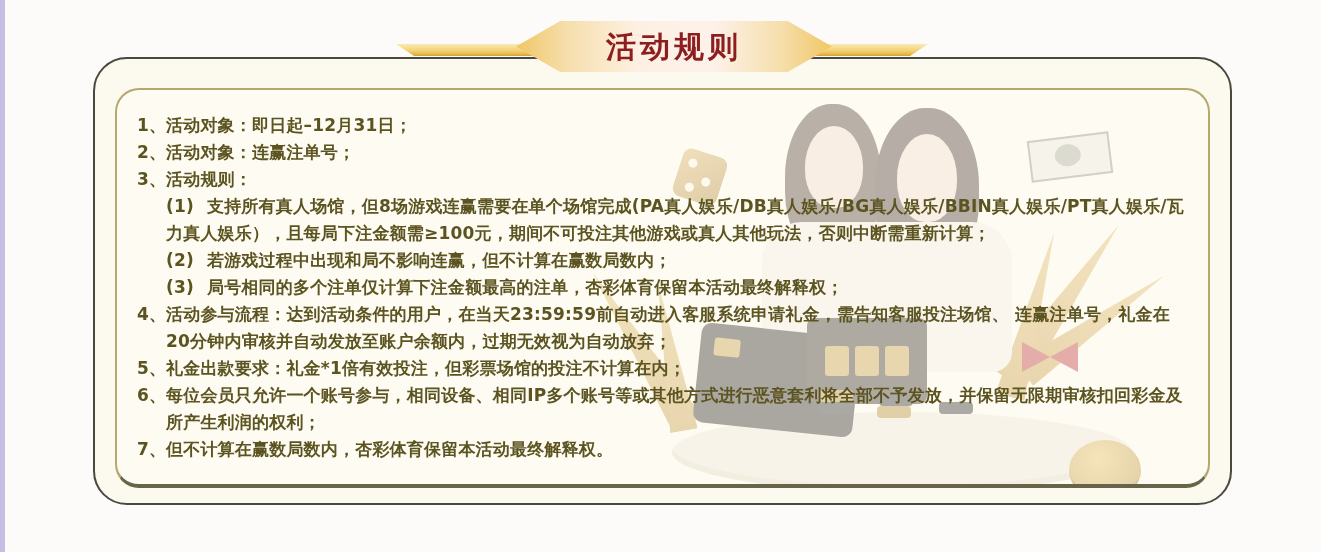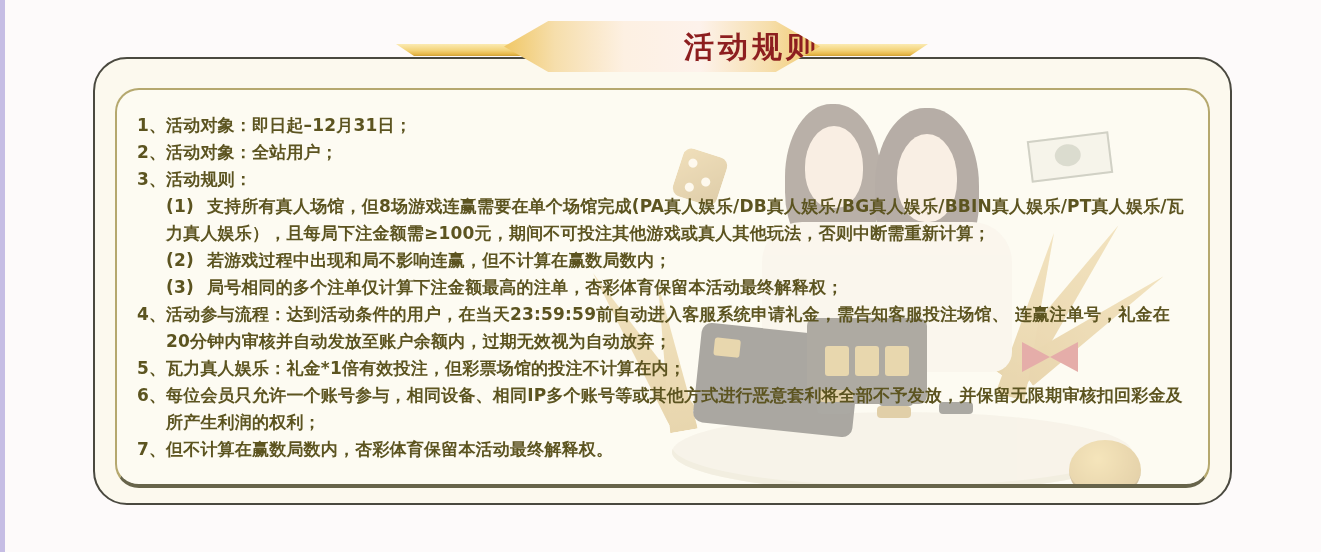--- a/index.html
+++ b/index.html
@@ -10,22 +10,22 @@
   }
   .page{position:relative;width:1321px;height:552px;}
 
   .left-strip{position:absolute;left:0;top:0;width:5px;height:552px;background:#c6bde4;}
 
   
   .ribbon{position:absolute;top:44px;height:12px;z-index:4;
     background:linear-gradient(180deg,#fbeab2 0%,#f3d277 55%,#e9bb4e 82%,#cfa136 100%);}
   .ribbon-left{left:396px;width:270px;clip-path:polygon(0 0,100% 0,100% 100%,18px 100%);}
   .ribbon-right{left:658px;width:270px;clip-path:polygon(0 0,100% 0,calc(100% - 18px) 100%,0 100%);}
-  .banner-badge{position:absolute;left:504px;top:21px;width:316px;height:51px;z-index:5;
-    display:flex;align-items:center;justify-content:flex-end;
+  .banner-badge{position:absolute;left:516px;top:21px;width:316px;height:51px;z-index:5;
+    display:flex;align-items:center;justify-content:center;
     clip-path:polygon(0 50%,14% 0,86% 0,100% 50%,86% 100%,14% 100%);
     background:linear-gradient(90deg,#f0c765 0%,#f6deab 16%,#fdf0e2 38%,#fdf2eb 62%,#f6deab 84%,#f0c765 100%);}
   .banner-title{font-size:30px;font-weight:700;color:#8d1e1f;letter-spacing:4px;line-height:1;}
 
   
   .panel-outer{position:absolute;left:93px;top:57px;width:1139px;height:448px;box-sizing:border-box;
     border:2px solid #4a493f;border-radius:34px;background:#fcf9ee;z-index:2;}
   .panel-inner{position:absolute;left:20px;top:29px;right:20px;bottom:15px;box-sizing:border-box;
     border:2px solid #b5a86e;border-bottom:4px solid #67644a;border-radius:24px;
     background:#fdfbf2;overflow:hidden;}
@@ -128,21 +128,21 @@
         <div class="coin"></div>
       </div>
 
       <div class="rules-list">
 
         <div class="rule">
           <span class="rule-num">1、</span><span>活动对象：即日起–12月31日；</span>
         </div>
 
         <div class="rule">
-          <span class="rule-num">2、</span><span>活动对象：全站用户；</span>
+          <span class="rule-num">2、</span><span>活动对象：连赢注单号；</span>
         </div>
 
         <div class="rule">
           <span class="rule-num">3、</span><span>活动规则：</span>
           <div class="subs">
             <div class="sub">
               <span class="sub-prefix">(1)</span><span>支持所有真人场馆，但8场游戏连赢需要在单个场馆完成(PA真人娱乐/DB真人娱乐/BG真人娱乐/BBIN真人娱乐/PT真人娱乐/瓦力真人娱乐），且每局下注金额需≥100元，期间不可投注其他游戏或真人其他玩法，否则中断需重新计算；</span>
             </div>
             <div class="sub">
               <span class="sub-prefix">(2)</span><span>若游戏过程中出现和局不影响连赢，但不计算在赢数局数内；</span>
@@ -151,21 +151,21 @@
               <span class="sub-prefix">(3)</span><span>局号相同的多个注单仅计算下注金额最高的注单，杏彩体育保留本活动最终解释权；</span>
             </div>
           </div>
         </div>
 
         <div class="rule">
           <span class="rule-num">4、</span><span>活动参与流程：达到活动条件的用户，在当天23:59:59前自动进入客服系统申请礼金，需告知客服投注场馆、 连赢注单号，礼金在20分钟内审核并自动发放至账户余额内，过期无效视为自动放弃；</span>
         </div>
 
         <div class="rule">
-          <span class="rule-num">5、</span><span>瓦力真人娱乐：礼金*1倍有效投注，但彩票场馆的投注不计算在内；</span>
+          <span class="rule-num">5、</span><span>礼金出款要求：礼金*1倍有效投注，但彩票场馆的投注不计算在内；</span>
         </div>
 
         <div class="rule">
           <span class="rule-num">6、</span><span>每位会员只允许一个账号参与，相同设备、相同IP多个账号等或其他方式进行恶意套利将全部不予发放，并保留无限期审核扣回彩金及所产生利润的权利；</span>
         </div>
 
         <div class="rule">
           <span class="rule-num">7、</span><span>但不计算在赢数局数内，杏彩体育保留本活动最终解释权。</span>
         </div>
 

